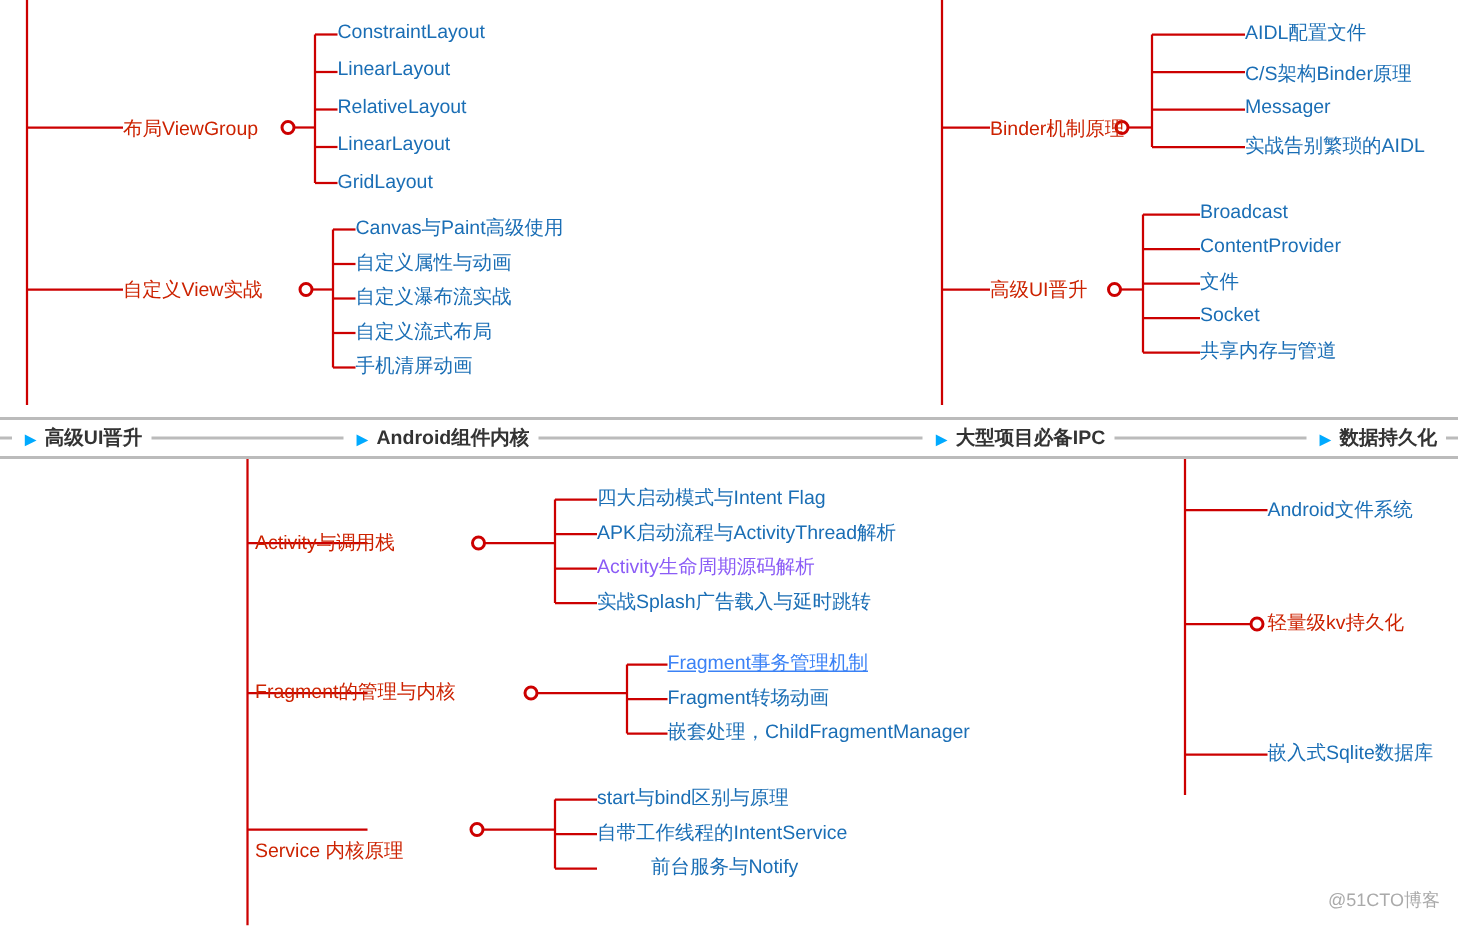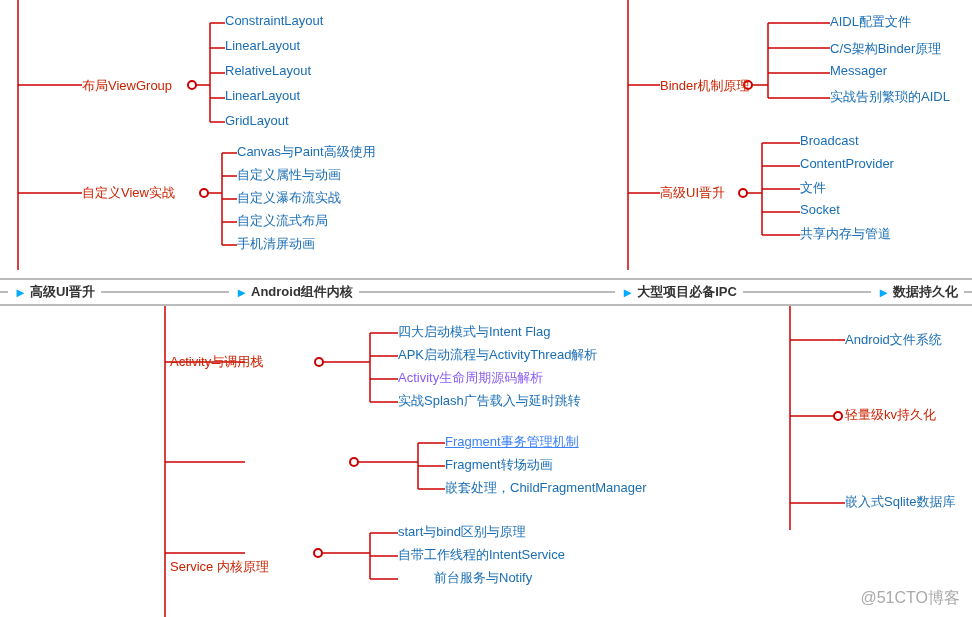--- a/index.html
+++ b/index.html
@@ -241,20 +241,23 @@
   <div style="position:absolute;left:398px;top:346px;">
     <span style="color:#1a6eb5;">APK启动流程与ActivityThread解析</span>
   </div>
   <div style="position:absolute;left:398px;top:369px;">
     <span style="color:#8b5cf6;">Activity生命周期源码解析</span>
   </div>
   <div style="position:absolute;left:398px;top:392px;">
     <span style="color:#1a6eb5;">实战Splash广告载入与延时跳转</span>
   </div>
 
+  <div style="position:absolute;left:170px;top:452px;">
+    <span style="color:#cc2200;">Fragment的管理与内核</span>
+  </div>
   <div style="position:absolute;left:445px;top:433px;">
     <span style="color:#3b82f6;text-decoration:underline;">Fragment事务管理机制</span>
   </div>
   <div style="position:absolute;left:445px;top:456px;">
     <span style="color:#1a6eb5;">Fragment转场动画</span>
   </div>
   <div style="position:absolute;left:445px;top:479px;">
     <span style="color:#1a6eb5;">嵌套处理，ChildFragmentManager</span>
   </div>
 
@@ -274,15 +277,15 @@
   <div style="position:absolute;left:845px;top:331px;">
     <span style="color:#1a6eb5;">Android文件系统</span>
   </div>
   <div style="position:absolute;left:845px;top:406px;">
     <span style="color:#cc2200;">轻量级kv持久化</span>
   </div>
   <div style="position:absolute;left:845px;top:493px;">
     <span style="color:#1a6eb5;">嵌入式Sqlite数据库</span>
   </div>
 
-  <div style="position:absolute;bottom:8px;right:12px;color:#aaa;font-size:16px;">@51CTO博客</div>
+  <div style="position:absolute;bottom:8px;right:12px;color:#aaa;font-size:12px;">@51CTO博客</div>
 
 </div>
 
 </body></html>

